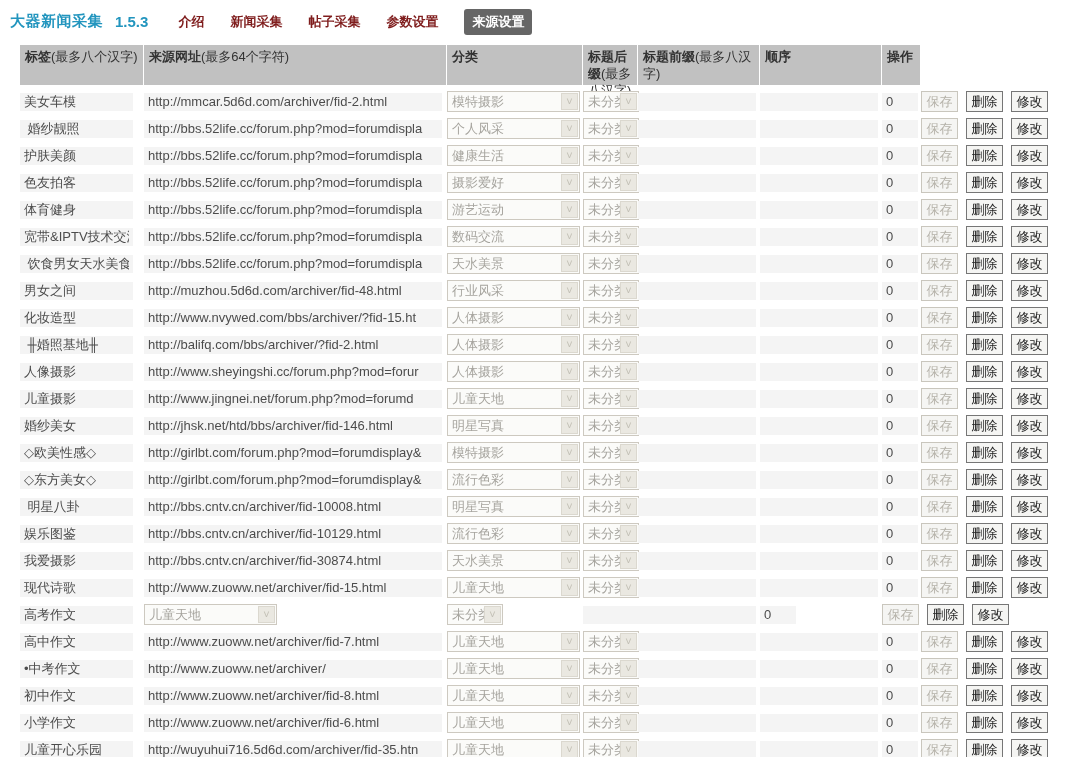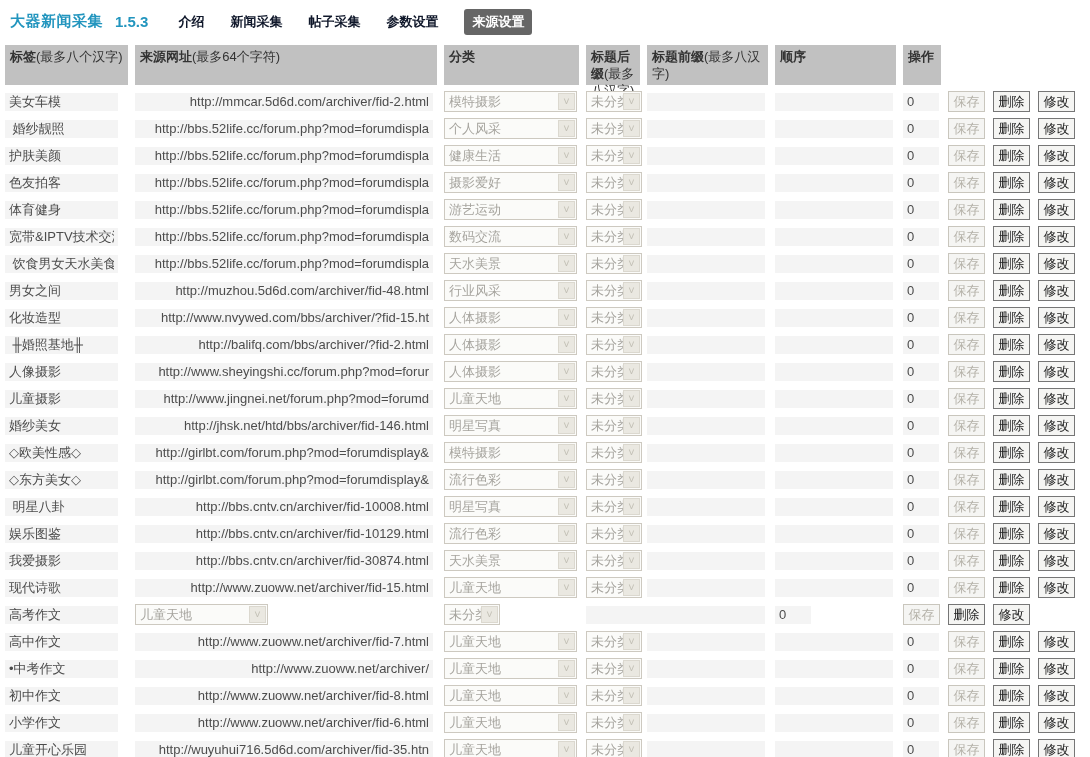--- a/index.html
+++ b/index.html
@@ -4,36 +4,36 @@
 <style>
   html,body{margin:0;padding:0;background:#fff;}
   body{width:1090px;height:757px;overflow:hidden;
        font-family:"Liberation Sans","DejaVu Sans",sans-serif;font-size:13px;color:#333;}
 
   
   .topbar{display:flex;align-items:center;padding:7px 0 0 10px;height:29px;}
   .app-title{color:#2295be;font-weight:bold;font-size:15px;letter-spacing:.5px;}
   .app-version{color:#2295be;font-weight:bold;font-size:15px;margin-left:12px;}
   .nav{display:flex;align-items:center;gap:26px;margin-left:30px;}
-  .nav a{color:#0f172a;font-weight:bold;text-decoration:none;font-size:13px;}
+  .nav a{color:#7f1d1d;font-weight:bold;text-decoration:none;font-size:13px;}
   .nav a.active{background:#666;color:#fff;padding:4px 8px;border-radius:3px;}
 
   
-  .grid-cols{display:grid;grid-template-columns:123px 302px 135px 54px 121px 121px 38px 135px;column-gap:7px;margin-left:5px;}
+  .grid-cols{display:grid;grid-template-columns:123px 302px 135px 54px 121px 121px 38px 135px;column-gap:1px;margin-left:20px;}
   .thead{margin-top:9px;}
   .th{background:#c1c1c1;color:#333;padding:3px 5px;height:40px;box-sizing:border-box;line-height:17px;font-size:13px;}
   .th b{font-weight:bold;}
   .th .note{font-weight:normal;}
   .tbody{margin-top:3px;}
   .row{height:27px;align-items:center;}
 
   .txt{background:#f4f4f4;border:none;outline:none;height:18px;box-sizing:border-box;
        font-family:"Liberation Sans","DejaVu Sans",sans-serif;font-size:13px;color:#4c4c4c;padding:1px 4px;}
   .label-input{width:113px;}
-  .url-input{width:298px;text-align:right;}
+  .url-input{width:298px;}
   .prefix-input{width:118px;}
   .suffix-input{width:118px;}
   .order-input{width:36px;}
 
   .sel{display:inline-flex;align-items:center;border:1px solid #cdc9c0;background:#fbfbf9;
        height:21px;box-sizing:border-box;cursor:default;}
   .sel-text{flex:1;padding:0 4px;color:#a6a49e;font-size:13px;white-space:pre;overflow:hidden;}
   .sel-arrow{width:17px;height:17px;margin-right:1px;flex:0 0 17px;background:#eae8e1;border:1px solid #dbd8cf;
        color:#c3c0b6;font-size:11px;line-height:15px;text-align:center;box-sizing:border-box;}
   .sel-forum{width:133px;}

